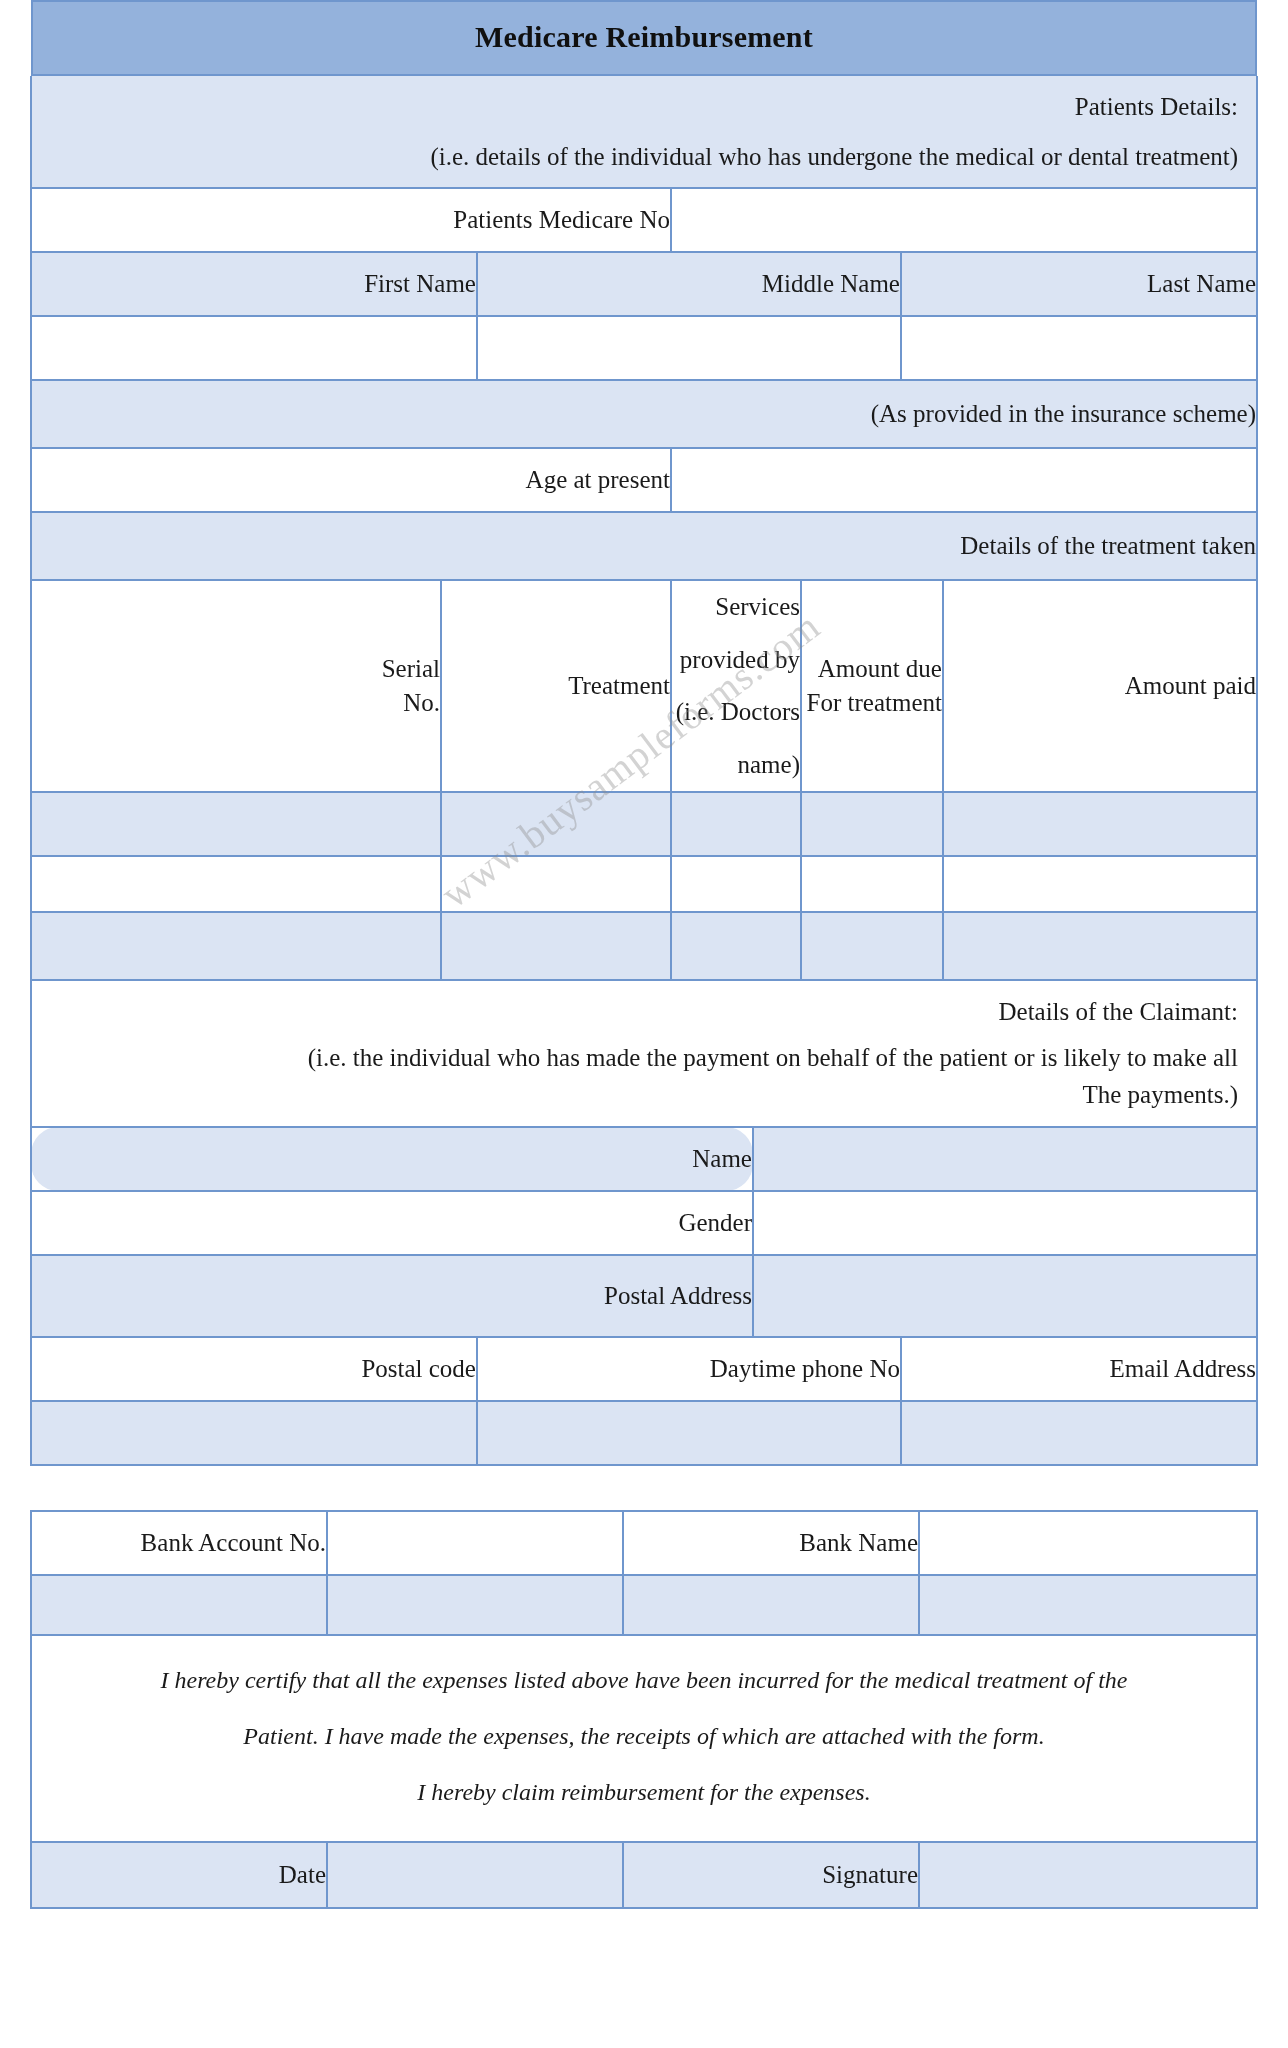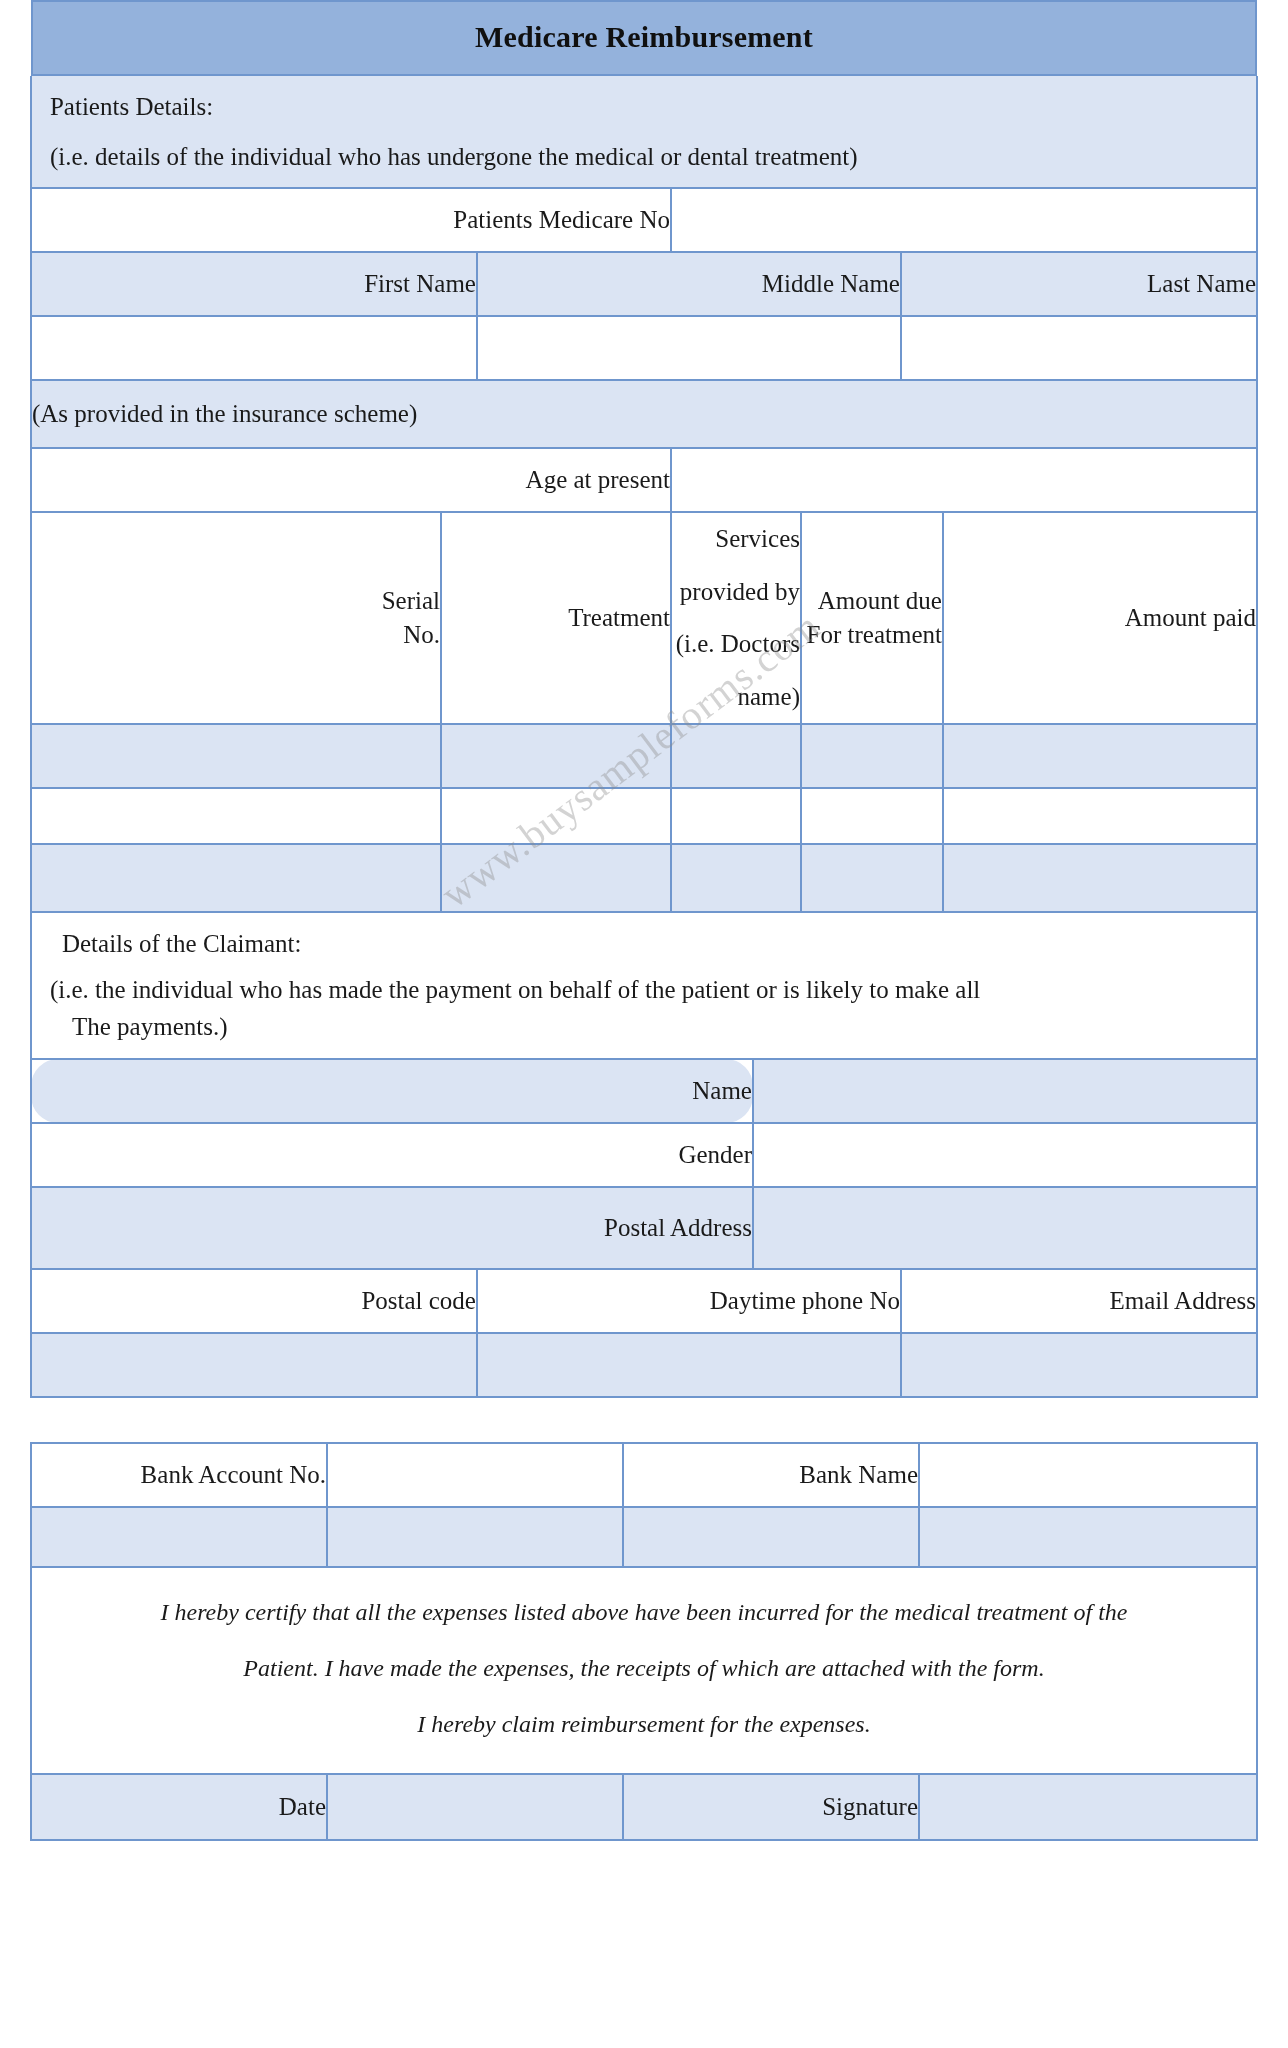--- a/index.html
+++ b/index.html
@@ -42,21 +42,21 @@
   .tint { background: #dbe4f3 !important; }
   .white { background: #ffffff !important; }
 
   .cell-c {
     text-align: right;
     font-size: 25px;
     line-height: 1.25;
     padding: 6px 8px;
   }
   .cell-l {
-    text-align: left;
+    text-align: right;
     font-size: 25px;
     line-height: 1.5;
     padding: 12px 18px;
   }
   .cell-blank { padding: 0; }
 
   
   .title-band {
     background: #94b2dc;
     border: 2px solid #6f96cd;
@@ -151,20 +151,23 @@
 
     <tr>
       <td colspan="10" class="tint cell-l" style="height:54px;padding-top:6px;padding-bottom:6px;">(As provided in the insurance scheme)</td>
     </tr>
 
     <tr>
       <td colspan="4" class="white cell-c" style="height:62px;width:620px;padding-left:20px;">Age at present</td>
       <td colspan="6" class="white cell-blank"></td>
     </tr>
 
+    <tr>
+      <td colspan="10" class="tint cell-l" style="height:54px;padding-top:6px;padding-bottom:6px;">Details of the treatment taken</td>
+    </tr>
 
     <tr>
       <td colspan="2" class="white cell-c two-line" style="height:118px;">
         <span class="hdr-sub">Serial</span>
         <span class="hdr-sub">No.</span>
       </td>
       <td colspan="2" class="white cell-c">Treatment</td>
       <td colspan="2" class="white cell-c" style="line-height:2.1;margin-left:9px;">
         <span class="hdr-sub">Services provided by</span>
         <span class="hdr-sub">(i.e. Doctors name)</span>

